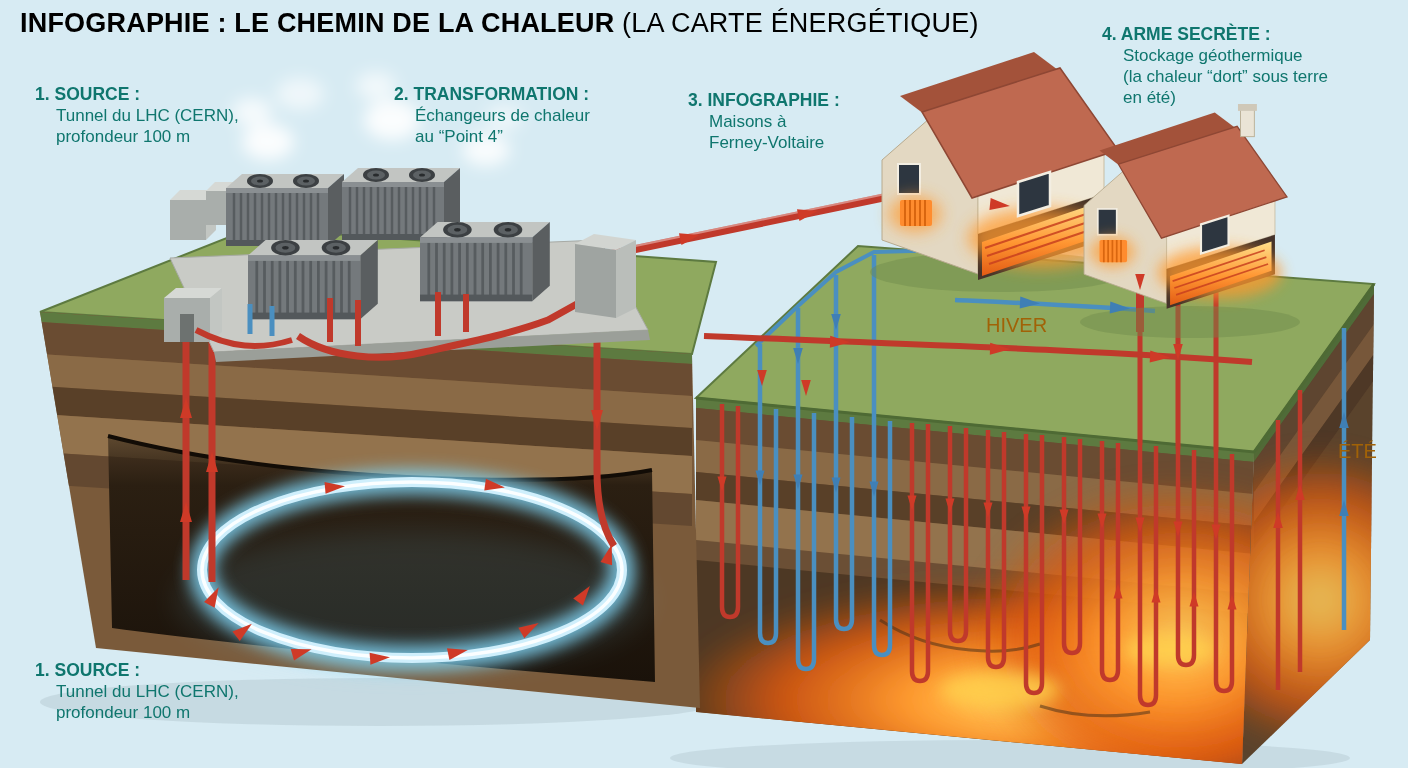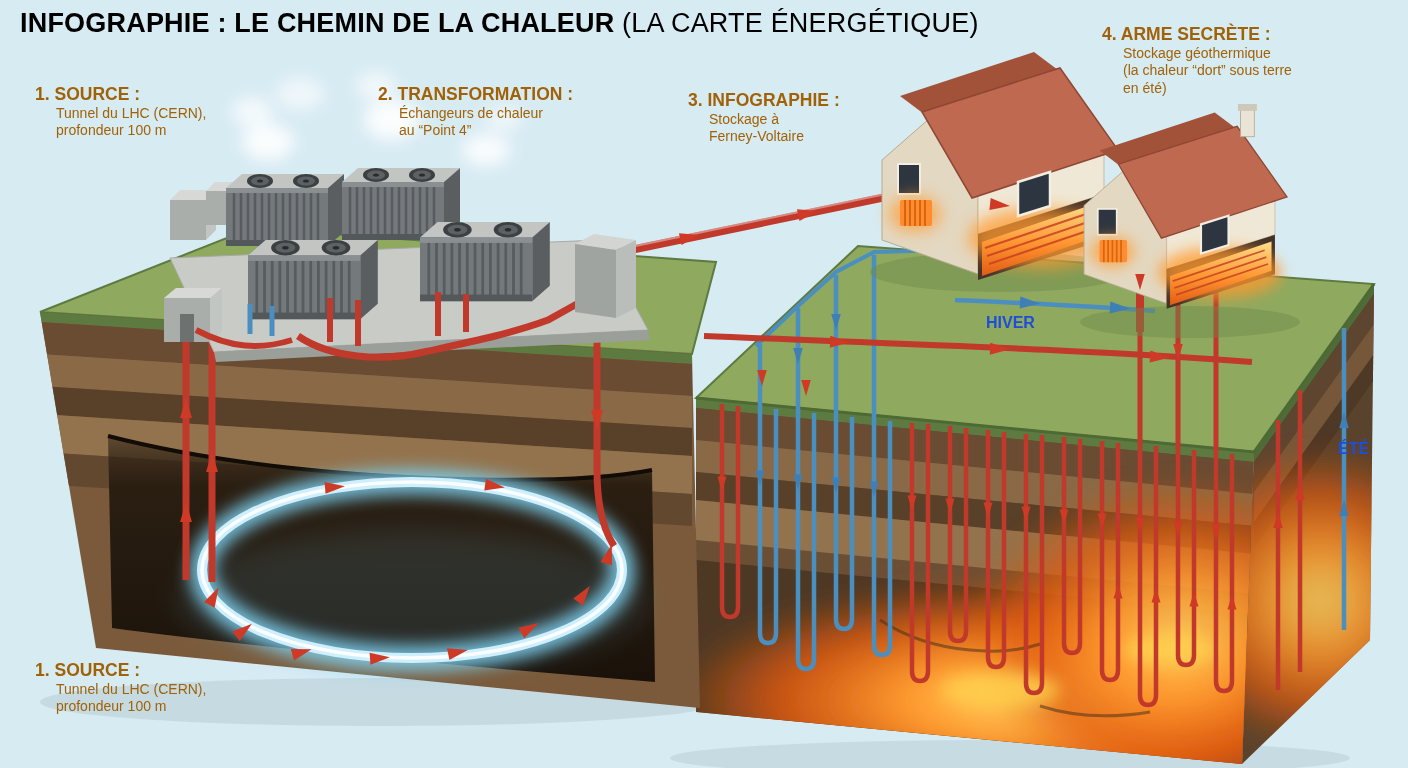--- a/index.html
+++ b/index.html
@@ -2,24 +2,24 @@
 <html style="--sky: #d7ebf3; --hot-pipe: #c0392b; --cold-pipe: #4a8fc0; --heat-glow: #ff9a2e; --tunnel-glow: #7fd2f2; --grass: #8fa95f; --earth: #6b4f35;"><head>
 <meta charset="utf-8">
 <style>
   *{margin:0;padding:0;box-sizing:border-box}
   html,body{width:1408px;height:768px;overflow:hidden}
   body{font-family:"Liberation Sans",sans-serif;background:var(--sky,#d7ebf3)}
   .stage{position:relative;width:1184px;height:768px;background:var(--sky,#d7ebf3)}
   .stage svg{position:absolute;left:0;top:0}
   .title{position:absolute;left:20px;top:8px;font-size:27px;font-weight:900;color:#000;letter-spacing:.2px;white-space:nowrap}
   .title .sub{font-weight:500}
-  .callout{position:absolute;color:#a16207;white-space:nowrap}
+  .callout{position:absolute;color:#0f766e;white-space:nowrap}
   .callout .head{font-weight:800;font-size:17.5px}
-  .callout .line{font-size:14px;margin-left:21px;line-height:1.24}
-  .tag{position:absolute;font-weight:700;font-size:16px;color:#1d4ed8}
+  .callout .line{font-size:17px;margin-left:21px;line-height:1.24}
+  .tag{position:absolute;font-weight:400;font-size:20px;color:#a16207}
 </style>
 </head>
 <body>
 
 <div class="stage">
 
 <svg width="1408" height="768" viewBox="0 0 1408 768">
 <defs>
   <filter id="b8" x="-60%" y="-60%" width="220%" height="220%">
           <feGaussianBlur stdDeviation="8"></feGaussianBlur>
@@ -319,29 +319,29 @@
   <span>INFOGRAPHIE : LE CHEMIN DE LA CHALEUR</span>
   <span class="sub">(LA CARTE ÉNERGÉTIQUE)</span>
 </div>
 
 <div class="callout" style="left:35px;top:84px">
   <div class="head"><span>1.</span> <span>SOURCE :</span></div>
   <div class="line">Tunnel du LHC (CERN),</div>
   <div class="line">profondeur 100 m</div>
 </div>
 
-<div class="callout" style="left:378px;top:84px">
+<div class="callout" style="left:394px;top:84px">
   <div class="head"><span>2.</span> <span>TRANSFORMATION :</span></div>
   <div class="line">Échangeurs de chaleur</div>
   <div class="line">au “Point 4”</div>
 </div>
 
 <div class="callout" style="left:688px;top:90px">
   <div class="head"><span>3.</span> <span>INFOGRAPHIE :</span></div>
-  <div class="line">Stockage à</div>
+  <div class="line">Maisons à</div>
   <div class="line">Ferney-Voltaire</div>
 </div>
 
 <div class="callout" style="left:1102px;top:24px">
   <div class="head"><span>4.</span> <span>ARME SECRÈTE :</span></div>
   <div class="line">Stockage géothermique</div>
   <div class="line">(la chaleur “dort” sous terre</div>
   <div class="line">en été)</div>
 </div>
 

